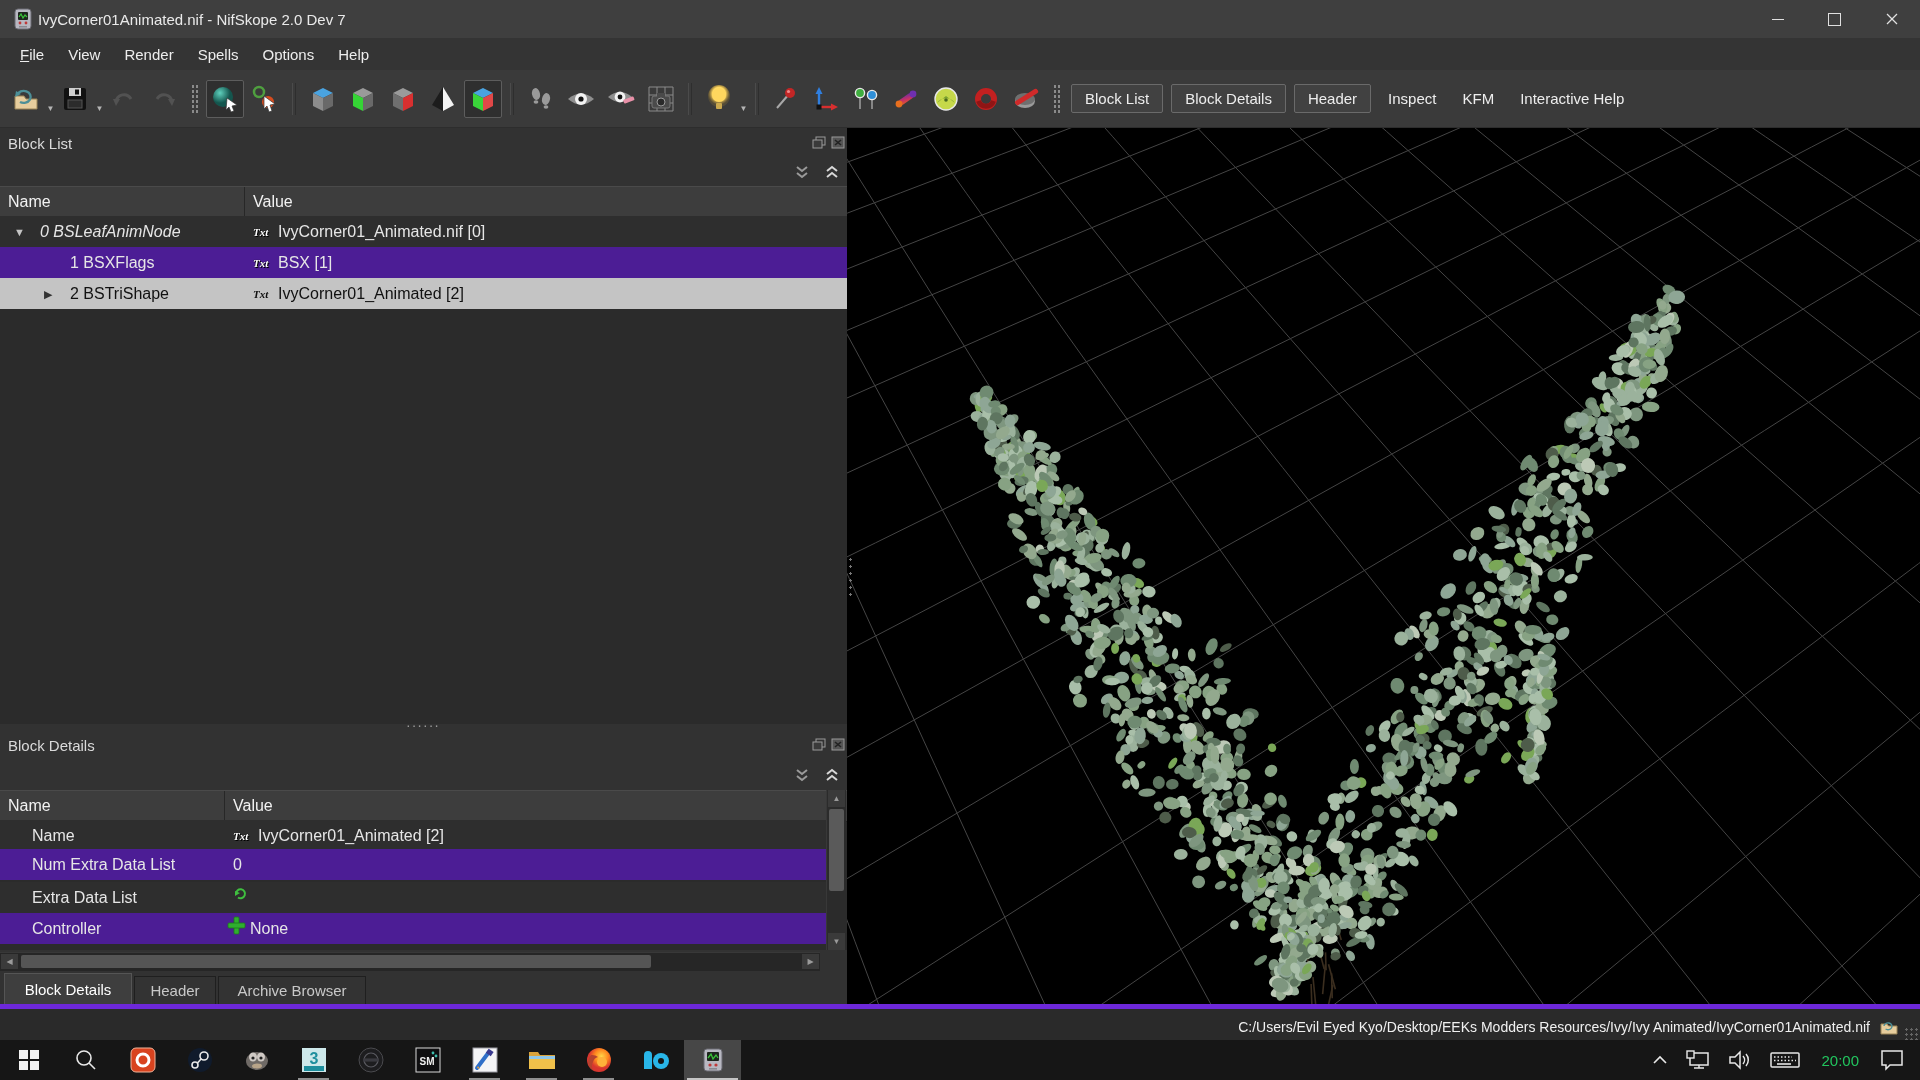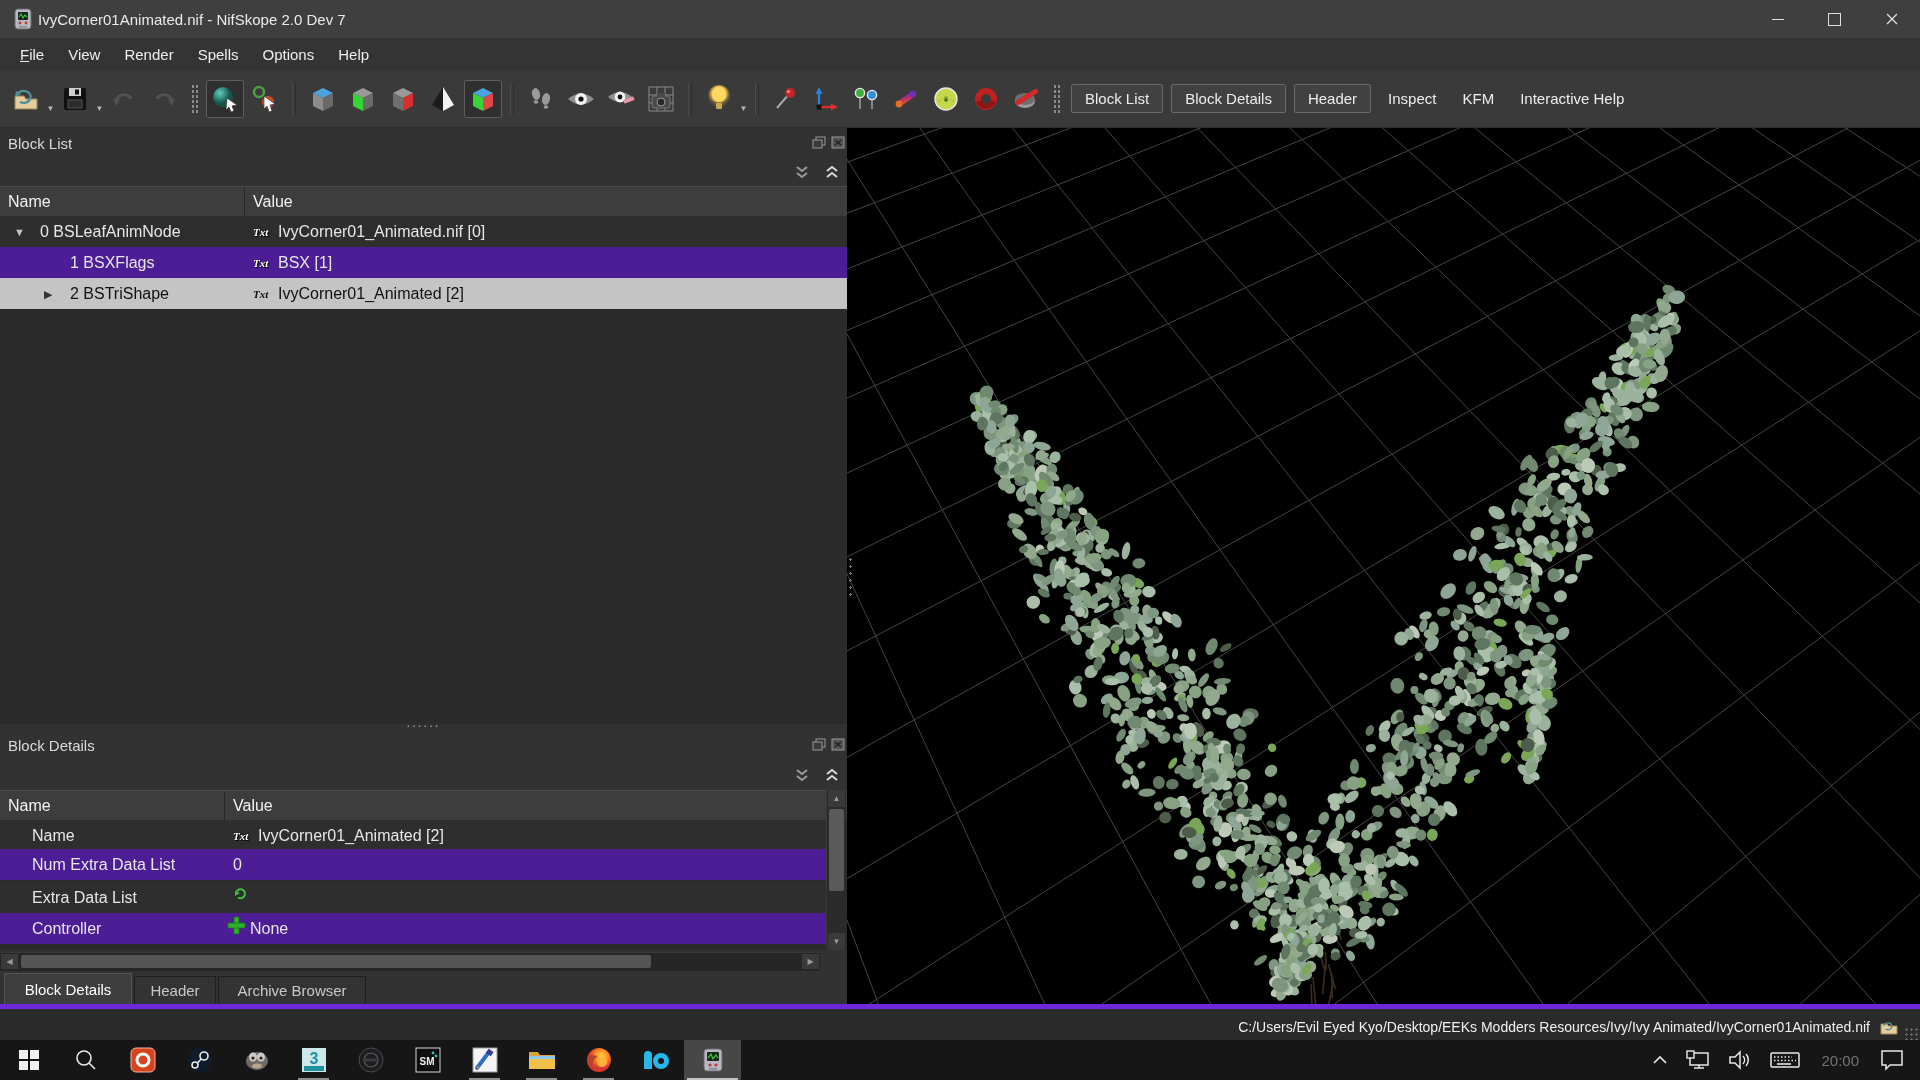--- a/index.html
+++ b/index.html
@@ -87,21 +87,21 @@
             background:radial-gradient(#666 1px,transparent 1.2px);background-size:5px 5px;}
 
   
   .taskbar{position:absolute;left:0;top:1040px;width:1920px;height:40px;background:#161616;display:flex;}
   .tb-tile{position:relative;width:57px;height:40px;display:flex;align-items:center;justify-content:center;}
   .tb-tile.running::after{content:"";position:absolute;left:13px;right:13px;bottom:0;height:2px;background:#8f8f8f;}
   .tb-tile.active{background:#474747;}
   .tb-tile.active::after{content:"";position:absolute;left:3px;right:3px;bottom:0;height:2px;background:#c5c5c5;}
   .tray{margin-left:auto;display:flex;align-items:center;height:40px;}
   .tray-item{height:40px;display:flex;align-items:center;justify-content:center;padding:0 9px;color:#e8e8e8;}
-  .clock{font-size:15px;color:#737373;padding:0 12px;}
+  .clock{font-size:15px;color:#22c55e;padding:0 12px;}
 </style>
 </head>
 <body>
 
 <div class="app">
 
   <div class="titlebar">
     <span class="abs" style="left:12px;top:8px;">
       <svg width="22" height="22">
           <rect x="3" y="1" width="16" height="20" rx="3" fill="#b8b8c2" stroke="#6a6a72"></rect>
@@ -369,21 +369,21 @@
         </svg>
     </span>
 
     <div class="table abs" style="left:0;top:58px;width:847px;height:538px;">
       <div class="thead">
         <div class="th-name" style="width:245px;">Name</div>
         <div class="th-value">Value</div>
       </div>
       <div class="trow" style="top:30px;">
         <span class="exp" style="left:14px;">▼</span>
-        <span style="left:40px;">0 BSLeafAnimNode</span>
+        <span style="left:40px;font-style:italic;">0 BSLeafAnimNode</span>
         <span class="txt-ico" style="left:253px;">Txt</span>
         <span style="left:278px;">IvyCorner01_Animated.nif [0]</span>
       </div>
       <div class="trow alt" style="top:61px;">
         <span style="left:70px;">1 BSXFlags</span>
         <span class="txt-ico" style="left:253px;">Txt</span>
         <span style="left:278px;">BSX [1]</span>
       </div>
       <div class="trow sel" style="top:92px;">
         <span class="exp" style="left:44px;">▶</span>

